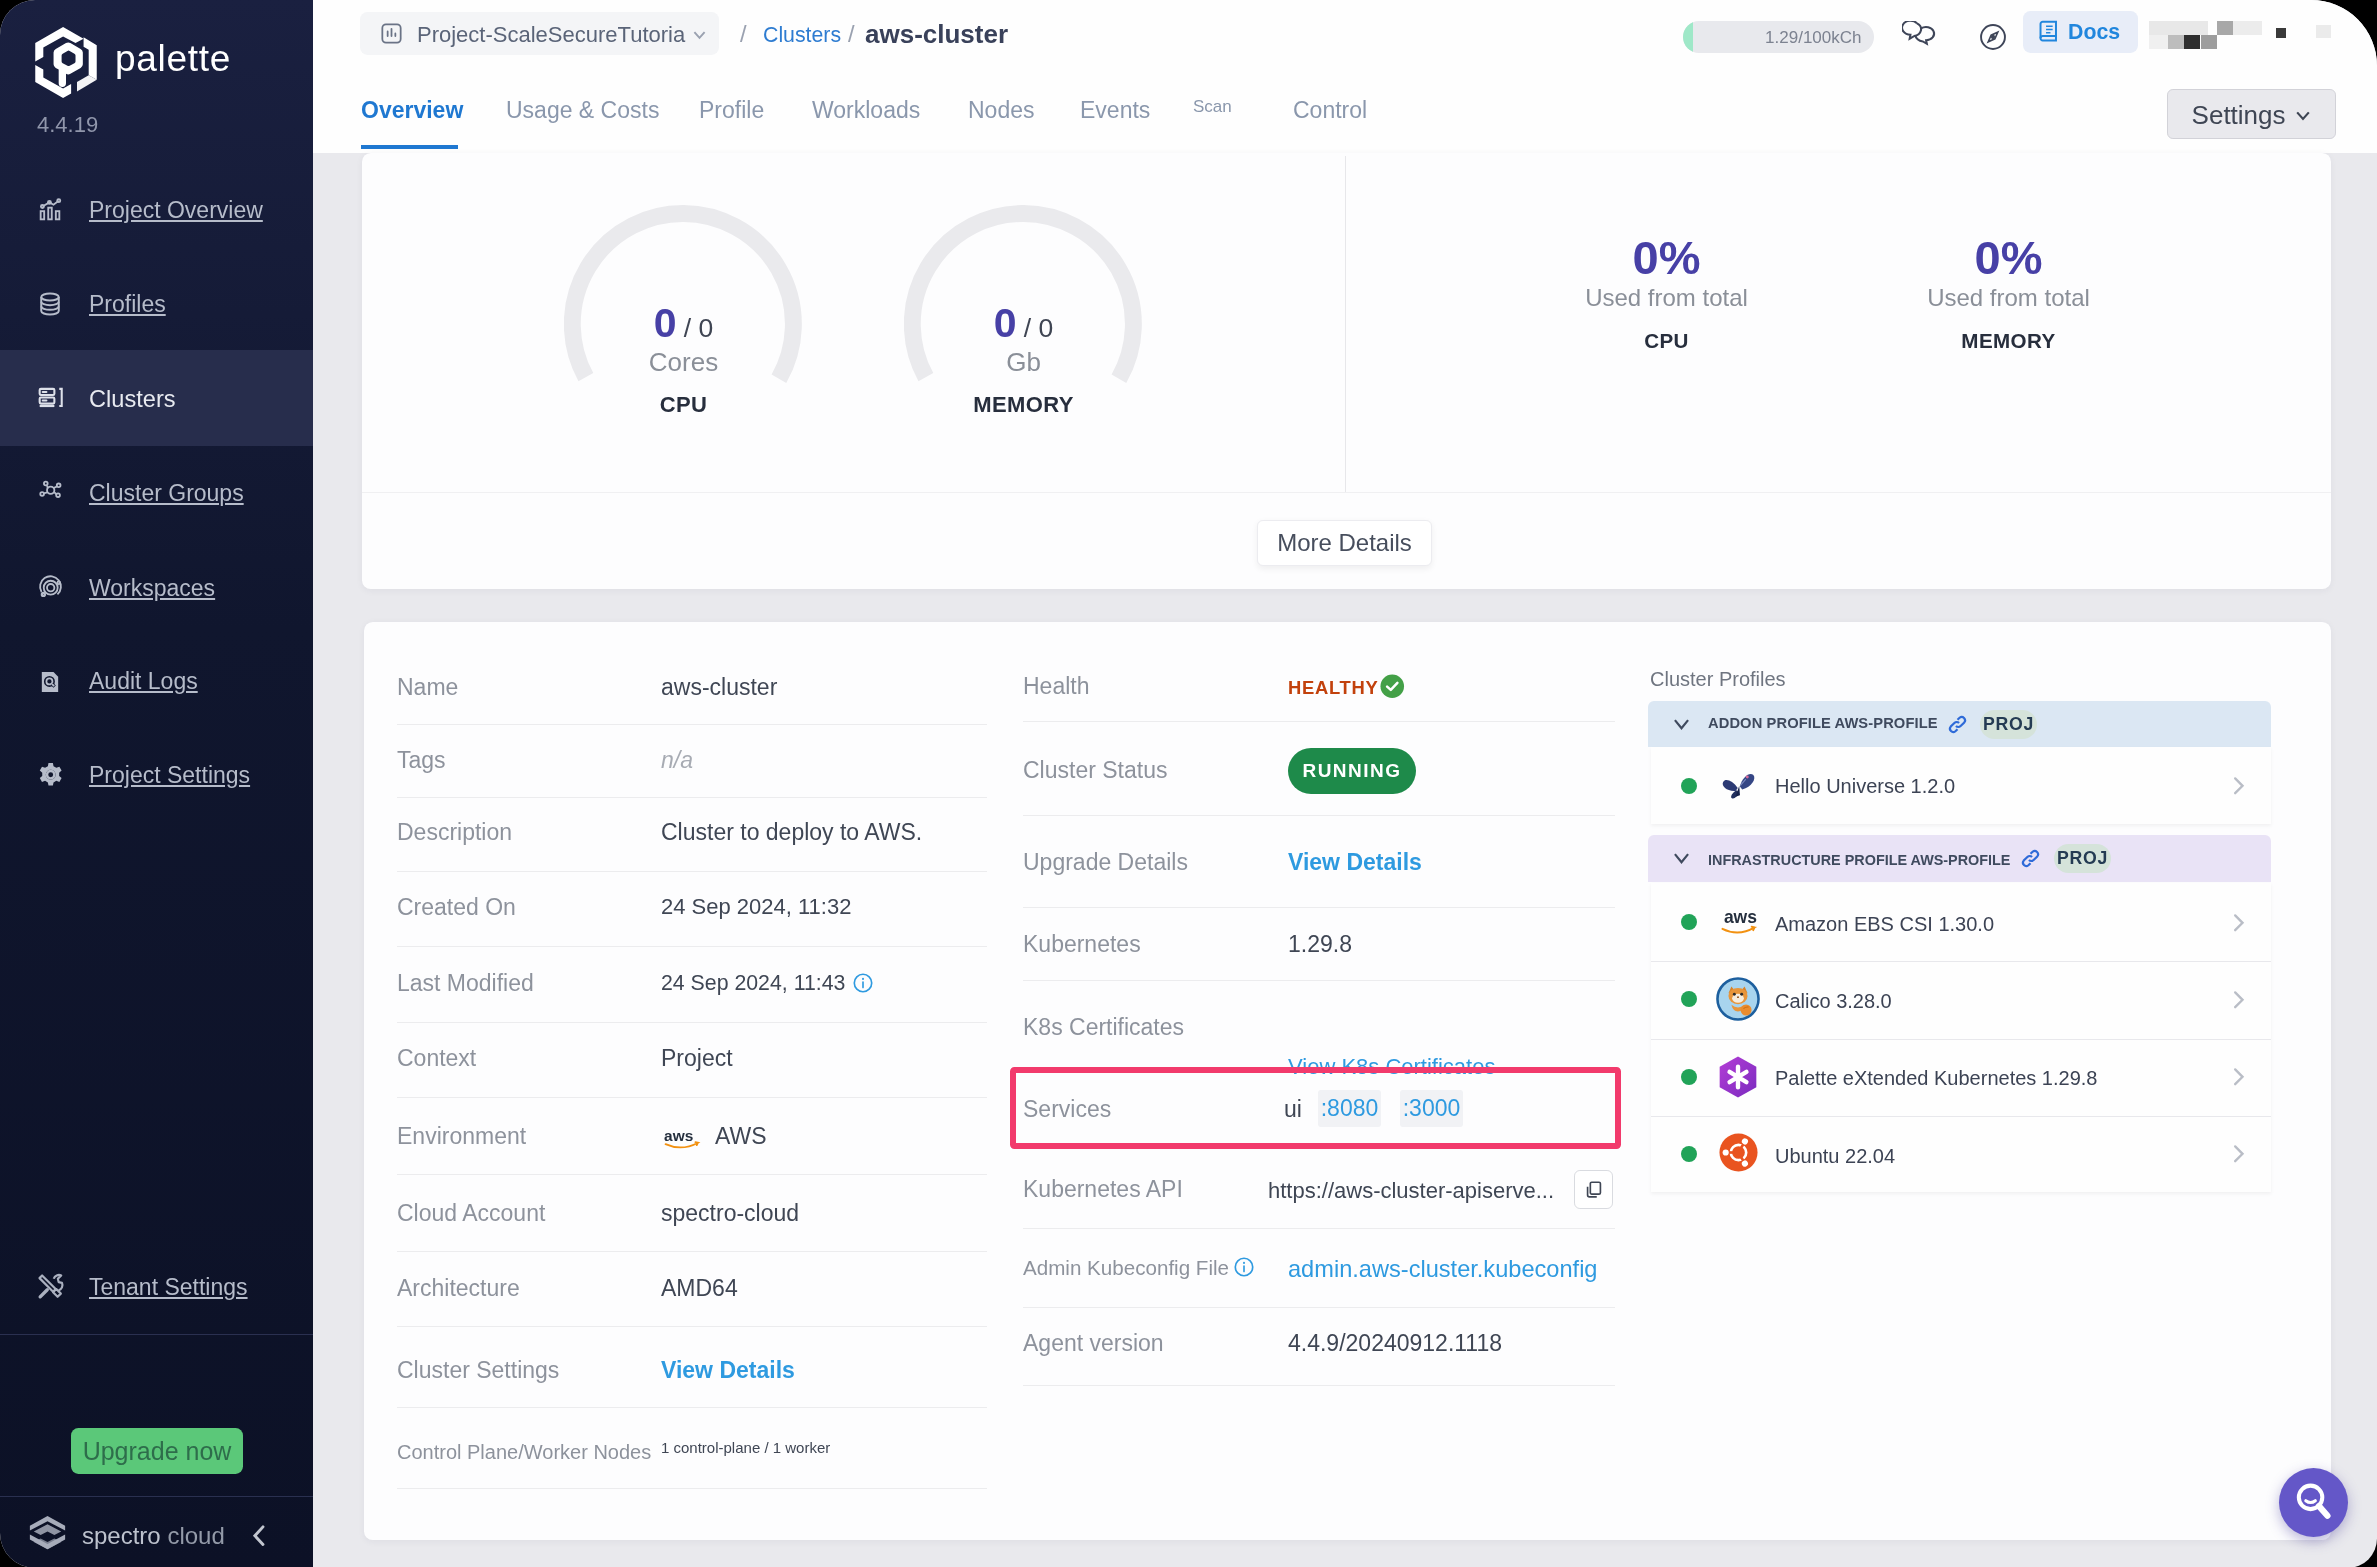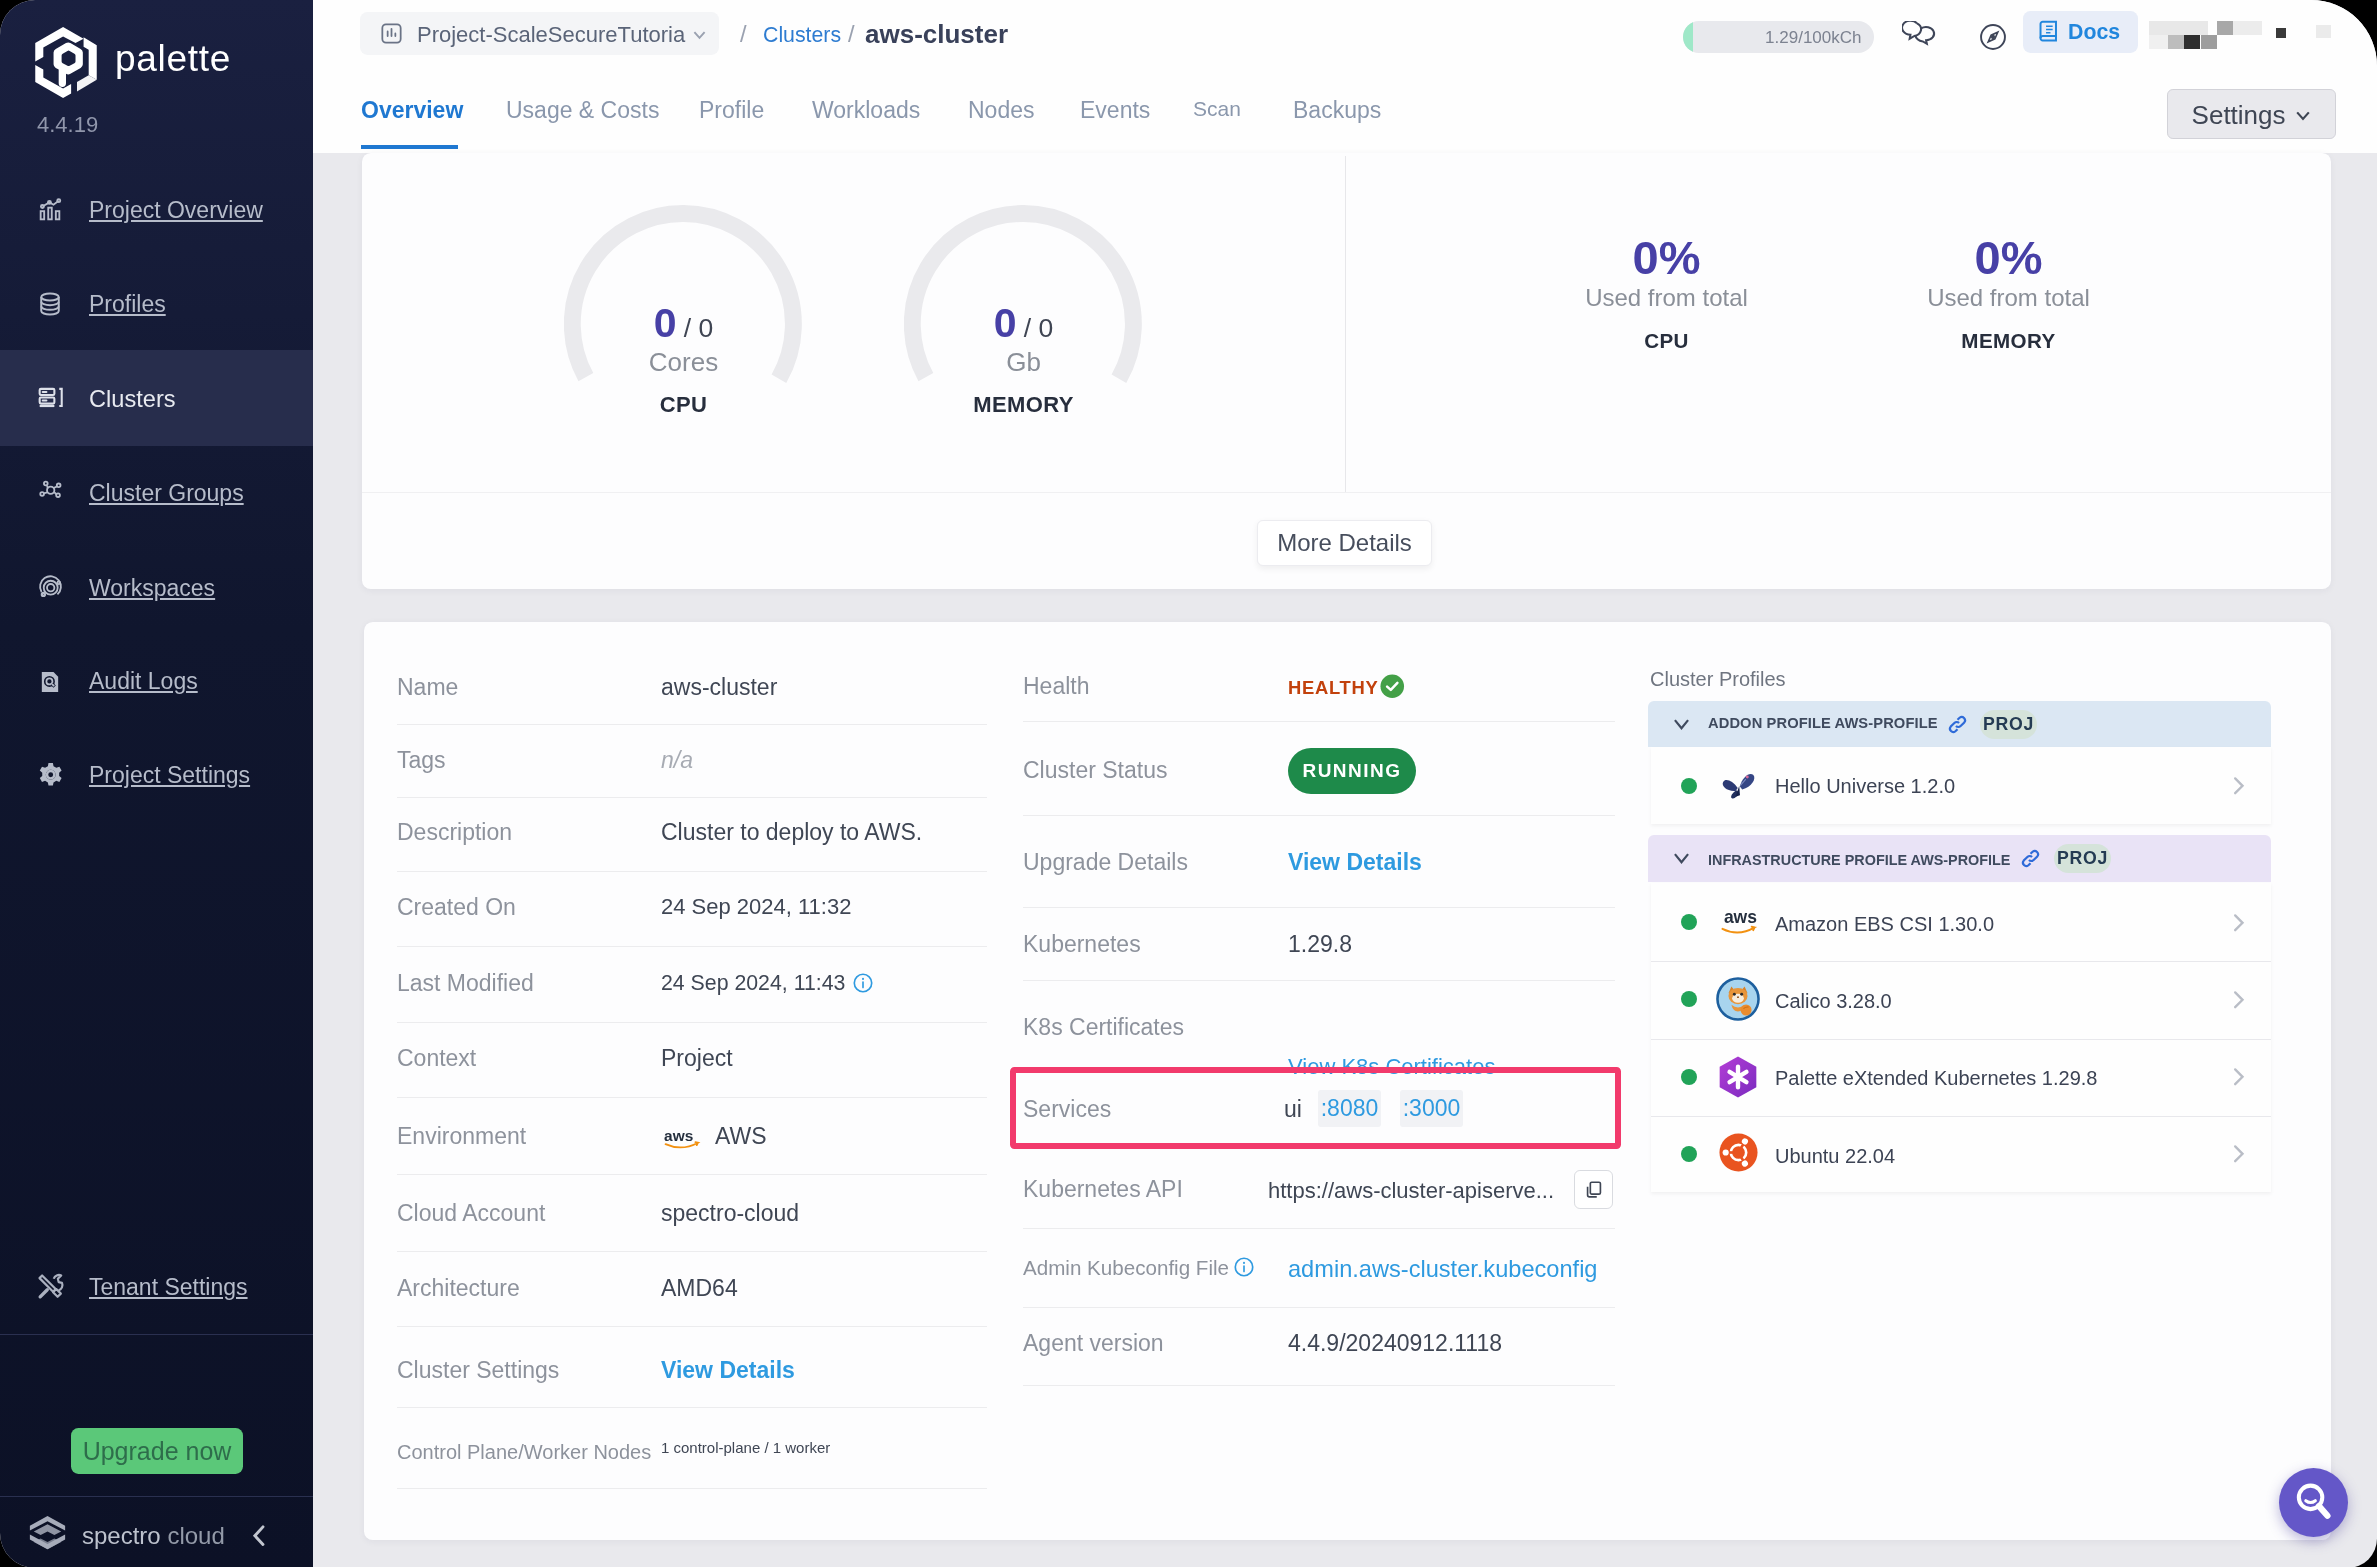--- a/index.html
+++ b/index.html
@@ -66,22 +66,22 @@
     <div class="abs" style="left:127px;top:7.4px;width:10.3px;height:10.3px;background:#3a3a3a;"></div>
   </div>
   <div class="abs" style="left:2316px;top:25px;width:14.7px;height:13.2px;background:#ebebeb;"></div>
 
   <div class="abs" style="left:361px;top:97px;color:#1f78d1;font-size:23px;font-weight:600;">Overview</div>
   <div class="abs" style="left:506px;top:97px;color:#8a97ac;font-size:23px;font-weight:500;">Usage &amp; Costs</div>
   <div class="abs" style="left:699px;top:97px;color:#8a97ac;font-size:23px;font-weight:500;">Profile</div>
   <div class="abs" style="left:812px;top:97px;color:#8a97ac;font-size:23px;font-weight:500;">Workloads</div>
   <div class="abs" style="left:968px;top:97px;color:#8a97ac;font-size:23px;font-weight:500;">Nodes</div>
   <div class="abs" style="left:1080px;top:97px;color:#8a97ac;font-size:23px;font-weight:500;">Events</div>
-  <div class="abs" style="left:1193px;top:97px;color:#8a97ac;font-size:21px;font-weight:500;">Scan</div>
-  <div class="abs" style="left:1293px;top:97px;color:#8a97ac;font-size:23px;font-weight:500;">Backups</div>
+  <div class="abs" style="left:1193px;top:97px;color:#8a97ac;font-size:17px;font-weight:500;">Scan</div>
+  <div class="abs" style="left:1293px;top:97px;color:#8a97ac;font-size:23px;font-weight:500;">Control</div>
   <div class="abs" style="left:361px;top:145px;width:97px;height:3.7px;background:#1f78d1;"></div>
 
   <div class="abs" style="left:2167px;top:89px;width:169px;height:50px;background:#e9e9ed;border:0.7px solid #d2d2d8;border-radius:5.9px;">
     <div class="abs" style="left:23.6px;top:10.3px;color:#3f4654;font-size:26px;">Settings</div>
     <svg class="abs" style="left:124px;top:17.7px;" width="22" height="16" viewBox="0 0 30 22" fill="none" stroke="#3f4654" stroke-width="3">
         <path d="M7 6 L15 15 L23 6"></path>
       </svg>
   </div>
 
   <div class="abs" id="sidebar" style="left:0;top:0;width:313px;height:1568px;background:linear-gradient(180deg,#1a2040 0%,#10162e 40%,#0c1126 100%);">

